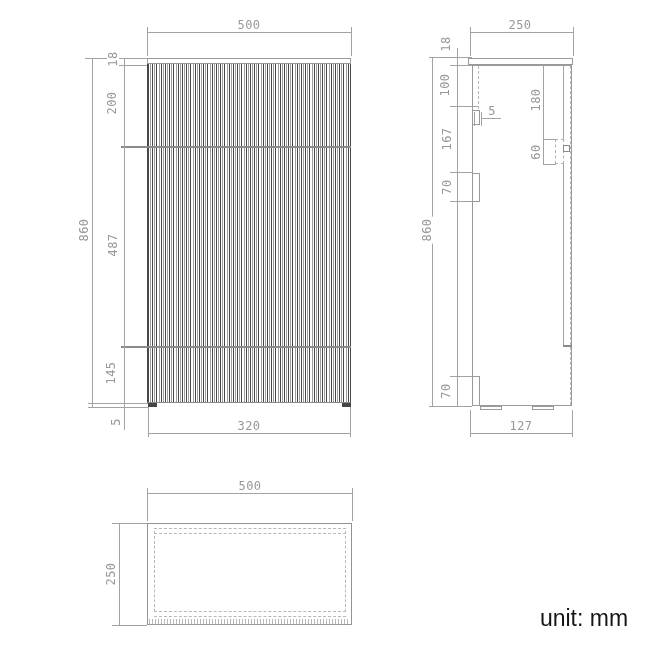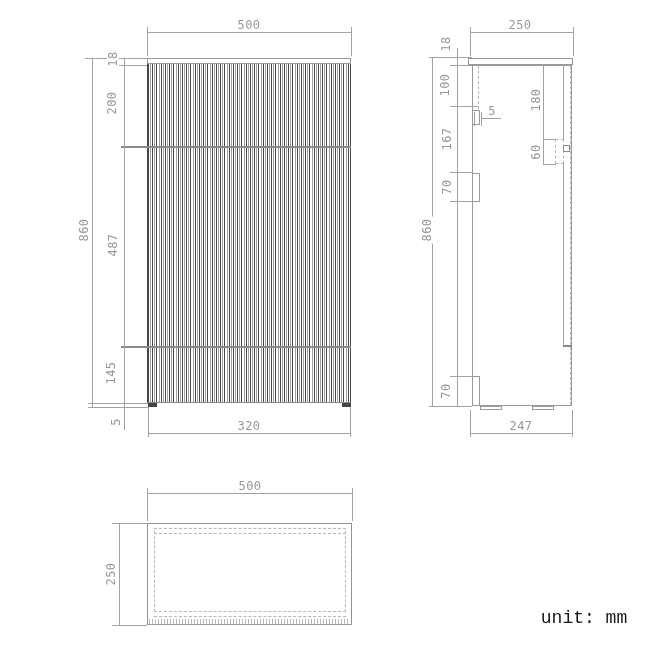--- a/index.html
+++ b/index.html
@@ -22,21 +22,21 @@
   
   .slats{position:absolute;box-sizing:border-box;background:
      repeating-linear-gradient(90deg,#474747 0px,#474747 1px,#ffffff 1px,#ffffff 2.1px,
      #9e9e9e 2.1px,#9e9e9e 3.1px,#ffffff 3.1px,#ffffff 4.25px);
      border-left:1px solid #474747;border-right:1px solid #474747;border-bottom:1px solid #8a8a8d;}
   
   .flute-top{position:absolute;background:
      repeating-linear-gradient(90deg,#b8b8bb 0px,#b8b8bb 1px,#ffffff 1px,#ffffff 3px);
      border-bottom:1px solid #9a9a9e;}
   .foot{position:absolute;background:#454547;}
-  .note{position:absolute;font-family:Liberation Mono, monospace;font-size:18px;color:#161616;
+  .note{position:absolute;font-family:Liberation Sans, sans-serif;font-size:23px;color:#161616;
         transform:translate(-50%,-50%);white-space:nowrap;}
 </style>
 </head>
 <body>
 
 <div id="canvas">
 
   <div class="grp">
 
     <div class="h" style="left:147px;top:32px;width:204px"></div>
@@ -122,21 +122,21 @@
     <div class="h" style="left:543px;top:164px;width:13px"></div>
     <div class="dimv" style="left:536px;top:100px">180</div>
     <div class="dimv" style="left:536px;top:152px">60</div>
 
     <div class="rect" style="left:480px;top:406px;width:22px;height:4px"></div>
     <div class="rect" style="left:532px;top:406px;width:22px;height:4px"></div>
 
     <div class="v" style="left:470px;top:410px;height:27px"></div>
     <div class="v" style="left:572px;top:410px;height:27px"></div>
     <div class="h" style="left:470px;top:433px;width:102px"></div>
-    <div class="dim" style="left:521px;top:426px">247</div>
+    <div class="dim" style="left:521px;top:426px">127</div>
   </div>
 
   <div class="grp">
 
     <div class="h" style="left:147px;top:493px;width:205px"></div>
     <div class="v" style="left:147px;top:488px;height:33px"></div>
     <div class="v" style="left:352px;top:488px;height:33px"></div>
     <div class="dim" style="left:250px;top:486px">500</div>
 
     <div class="rect" style="left:147px;top:523px;width:205px;height:102px;border-color:#939397"></div>

